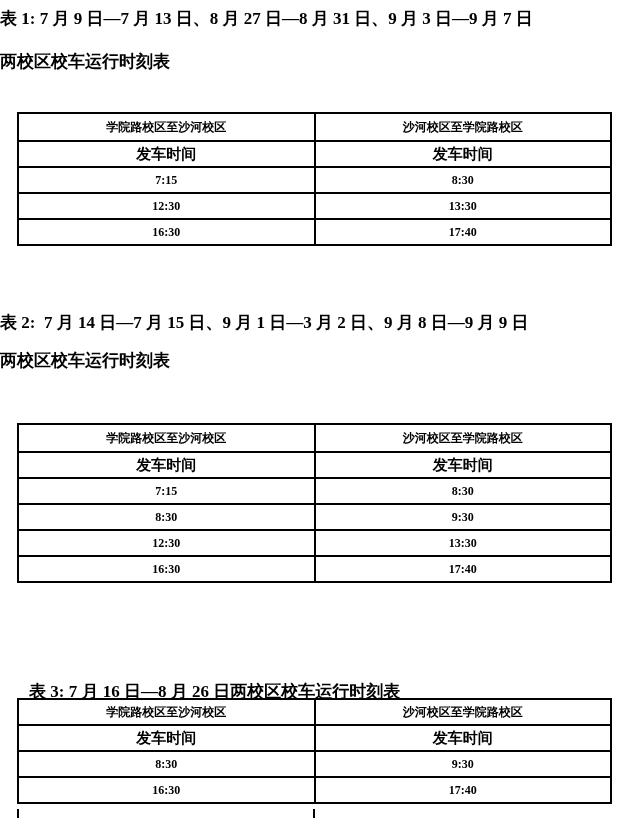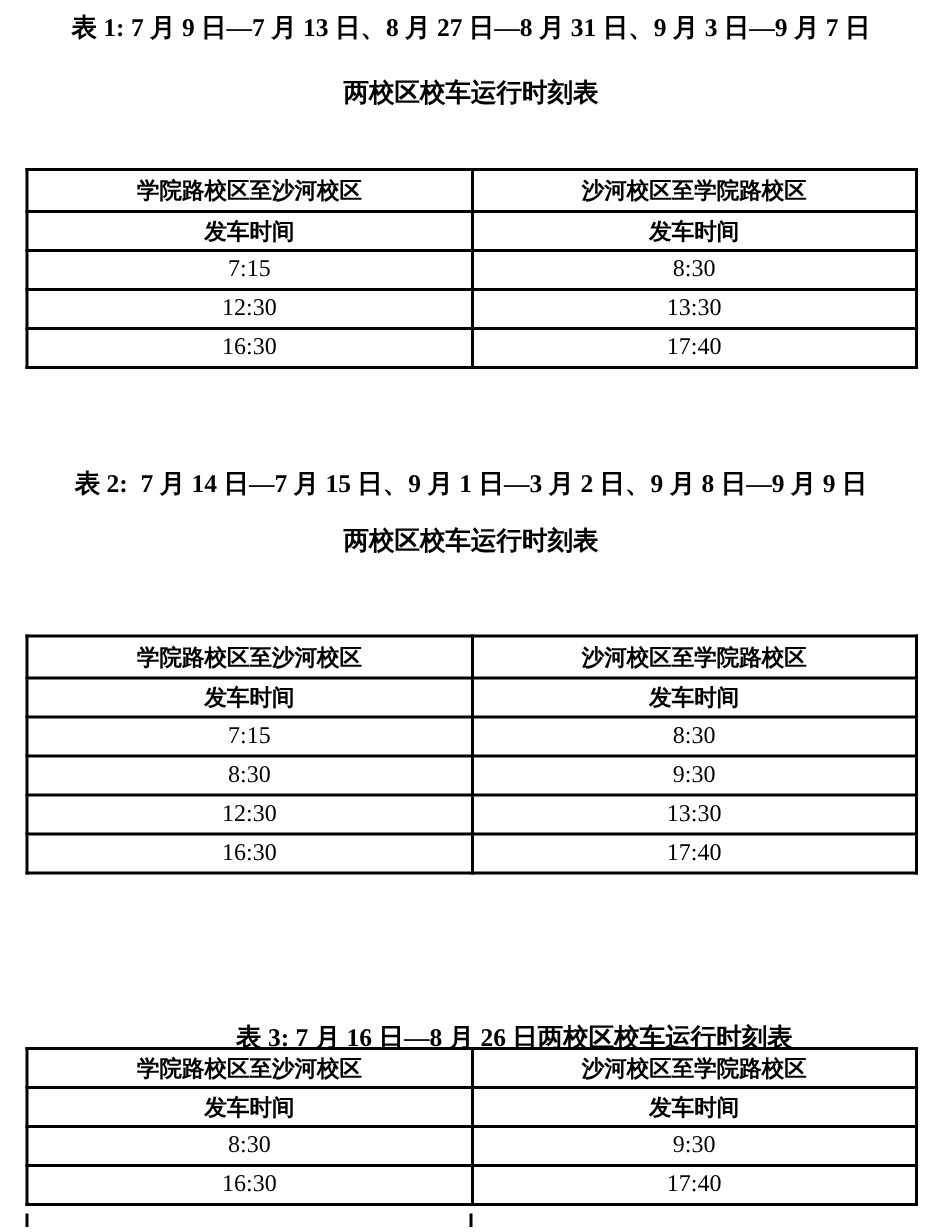--- a/index.html
+++ b/index.html
@@ -9,21 +9,20 @@
     height: 821px;
     background: #ffffff;
     overflow: hidden;
     color: #000000;
     font-family: "Liberation Serif", "DejaVu Serif", serif;
   }
   .title-line {
     position: absolute;
     left: 0;
     width: 628px;
-    text-align: center;
     font-weight: bold;
     font-size: 17px;
     line-height: 24px;
     white-space: pre-wrap;
     color: #000000;
   }
   #title1-line1 { top: 7px; }
   #title1-line2 { top: 50px; }
   #title2-line1 { top: 311px; }
   #title2-line2 { top: 349px; }
@@ -43,32 +42,32 @@
   table.sched td {
     border: 2px solid #000000;
     text-align: center;
     vertical-align: middle;
     padding: 0;
     overflow: hidden;
   }
   table.sched tr.row-colhdr td {
     height: 26px;
     font-weight: bold;
-    font-size: 15px;
+    font-size: 12px;
   }
   table.sched tr.row-subhdr td {
     height: 24px;
     font-weight: bold;
     font-size: 15px;
     text-align: center;
   }
   table.sched tr.row-time td {
     height: 24px;
-    font-weight: normal;
-    font-size: 16px;
+    font-weight: bold;
+    font-size: 12px;
   }
   #table3 tr.row-colhdr td { height: 24px; }
 
   
   .cut-stub {
     position: absolute;
     top: 809px;
     width: 2px;
     height: 9px;
     background: #000000;

